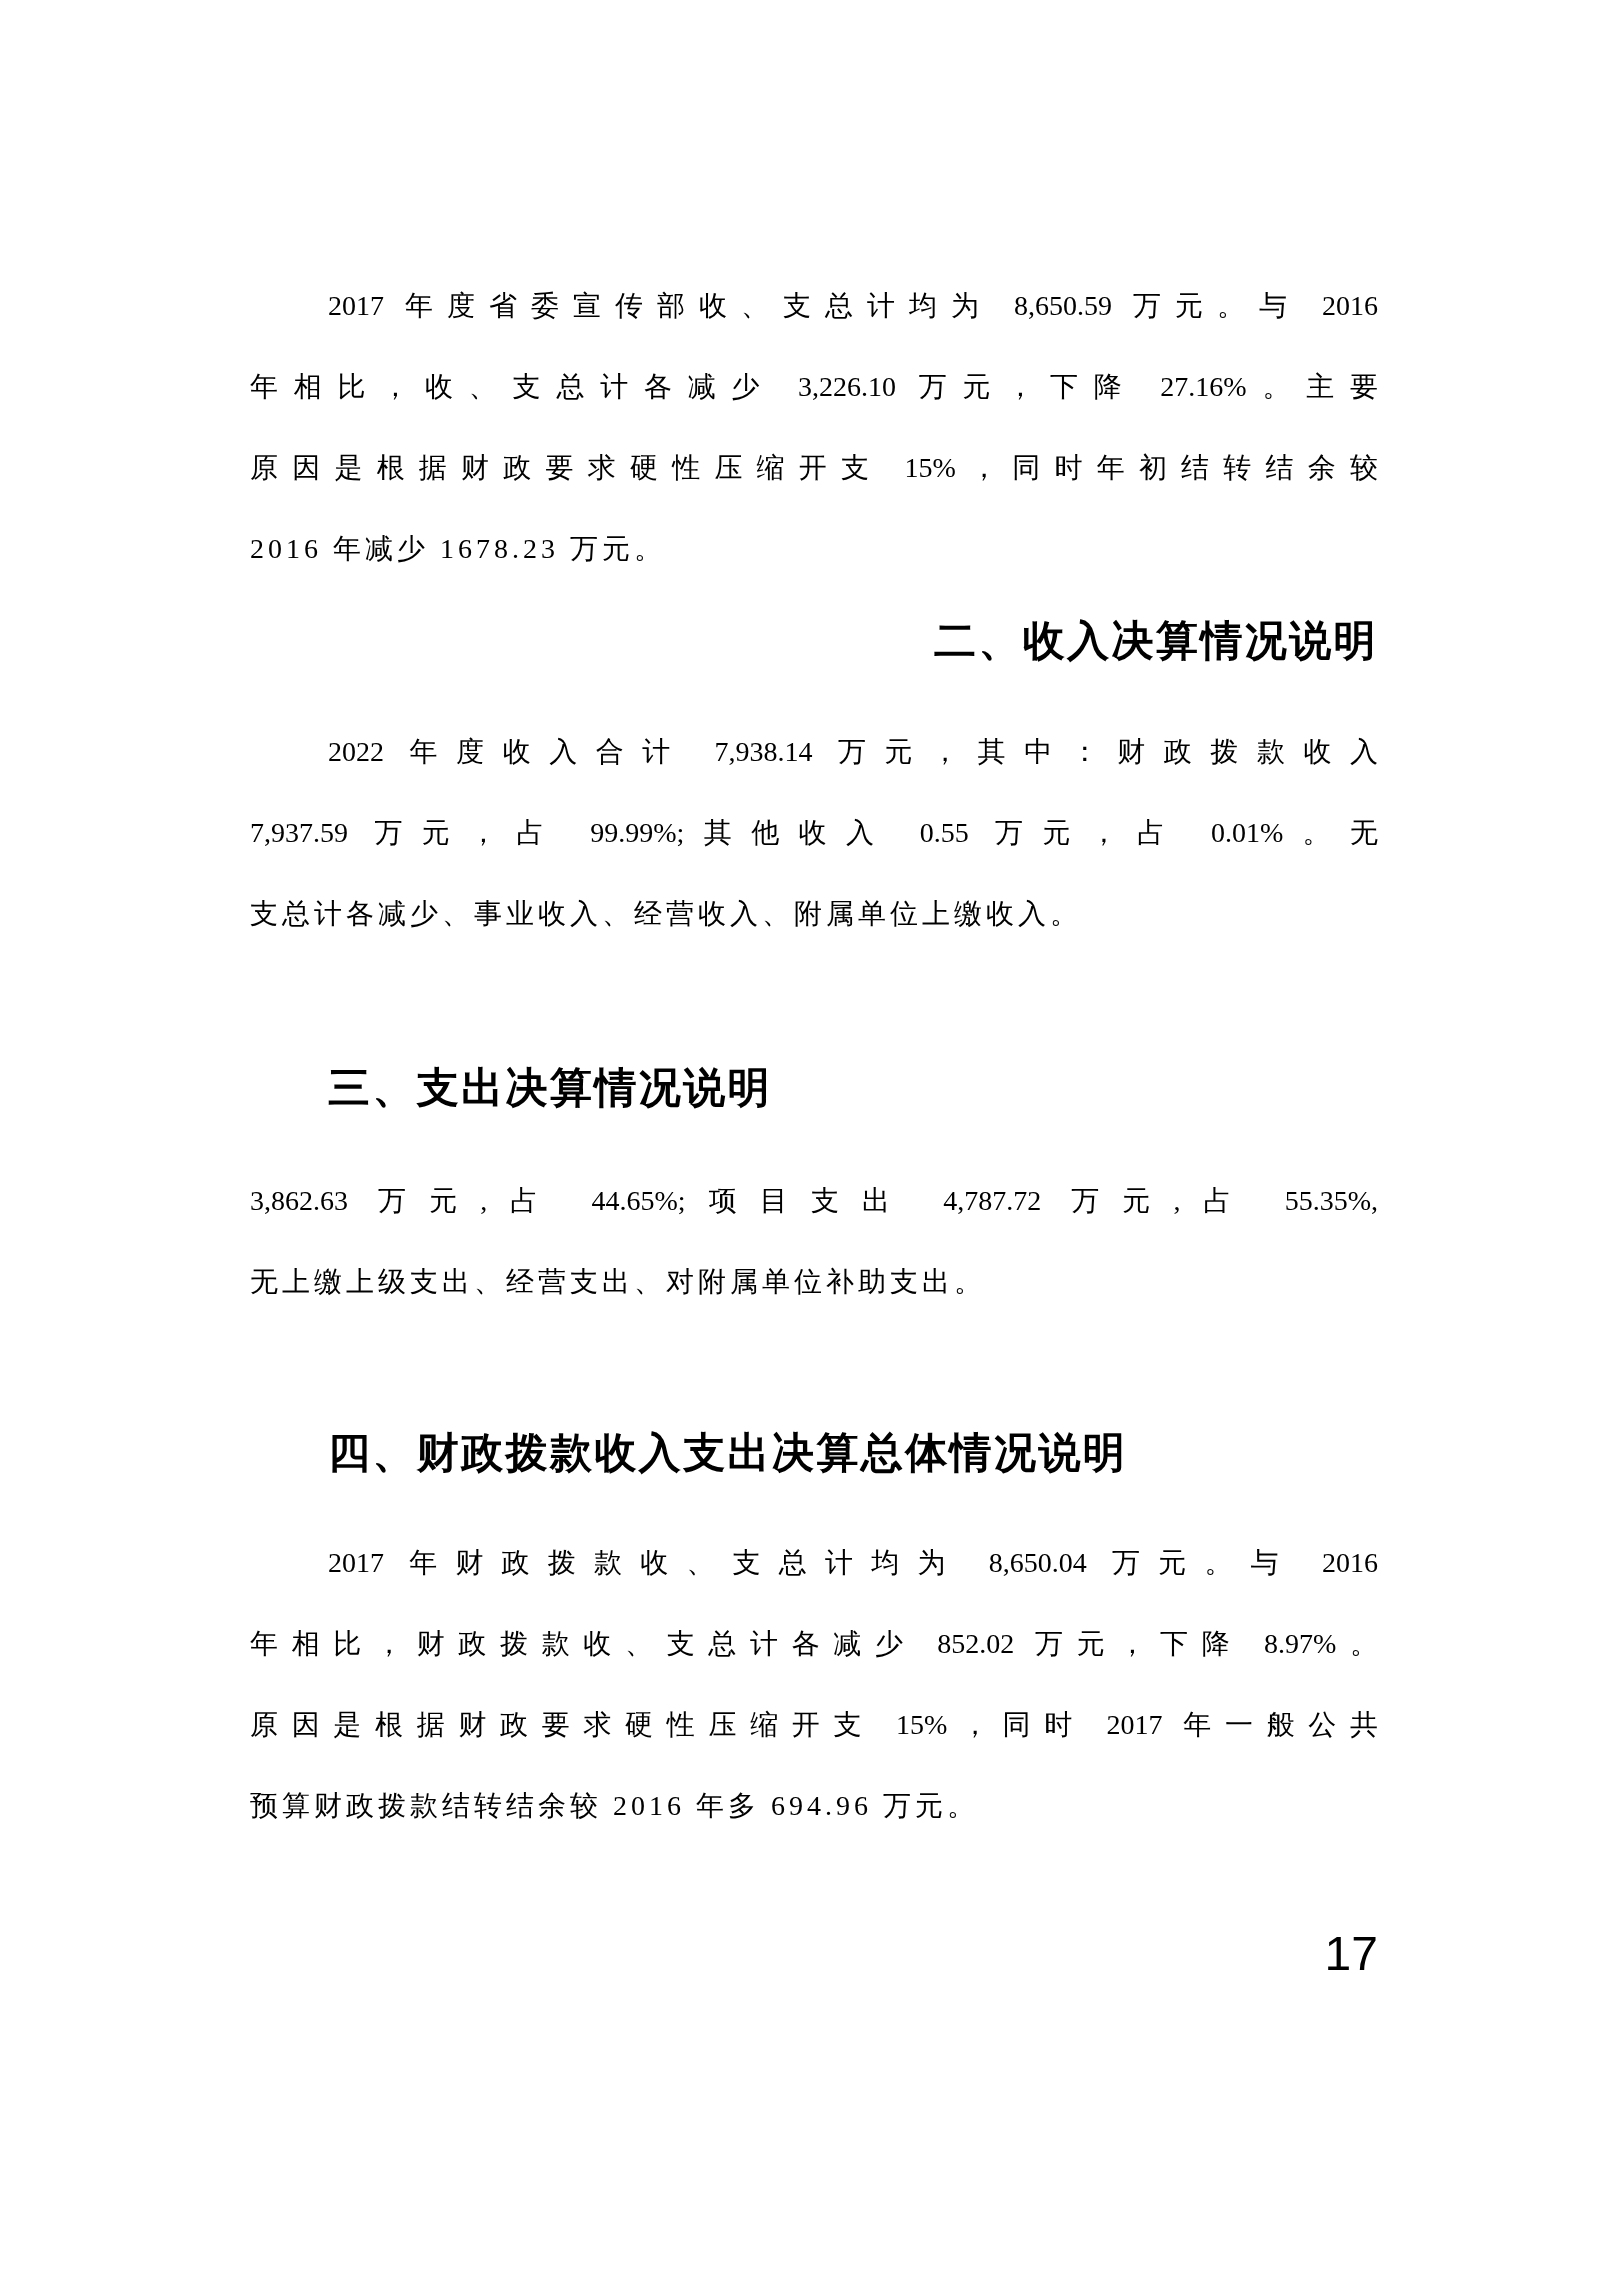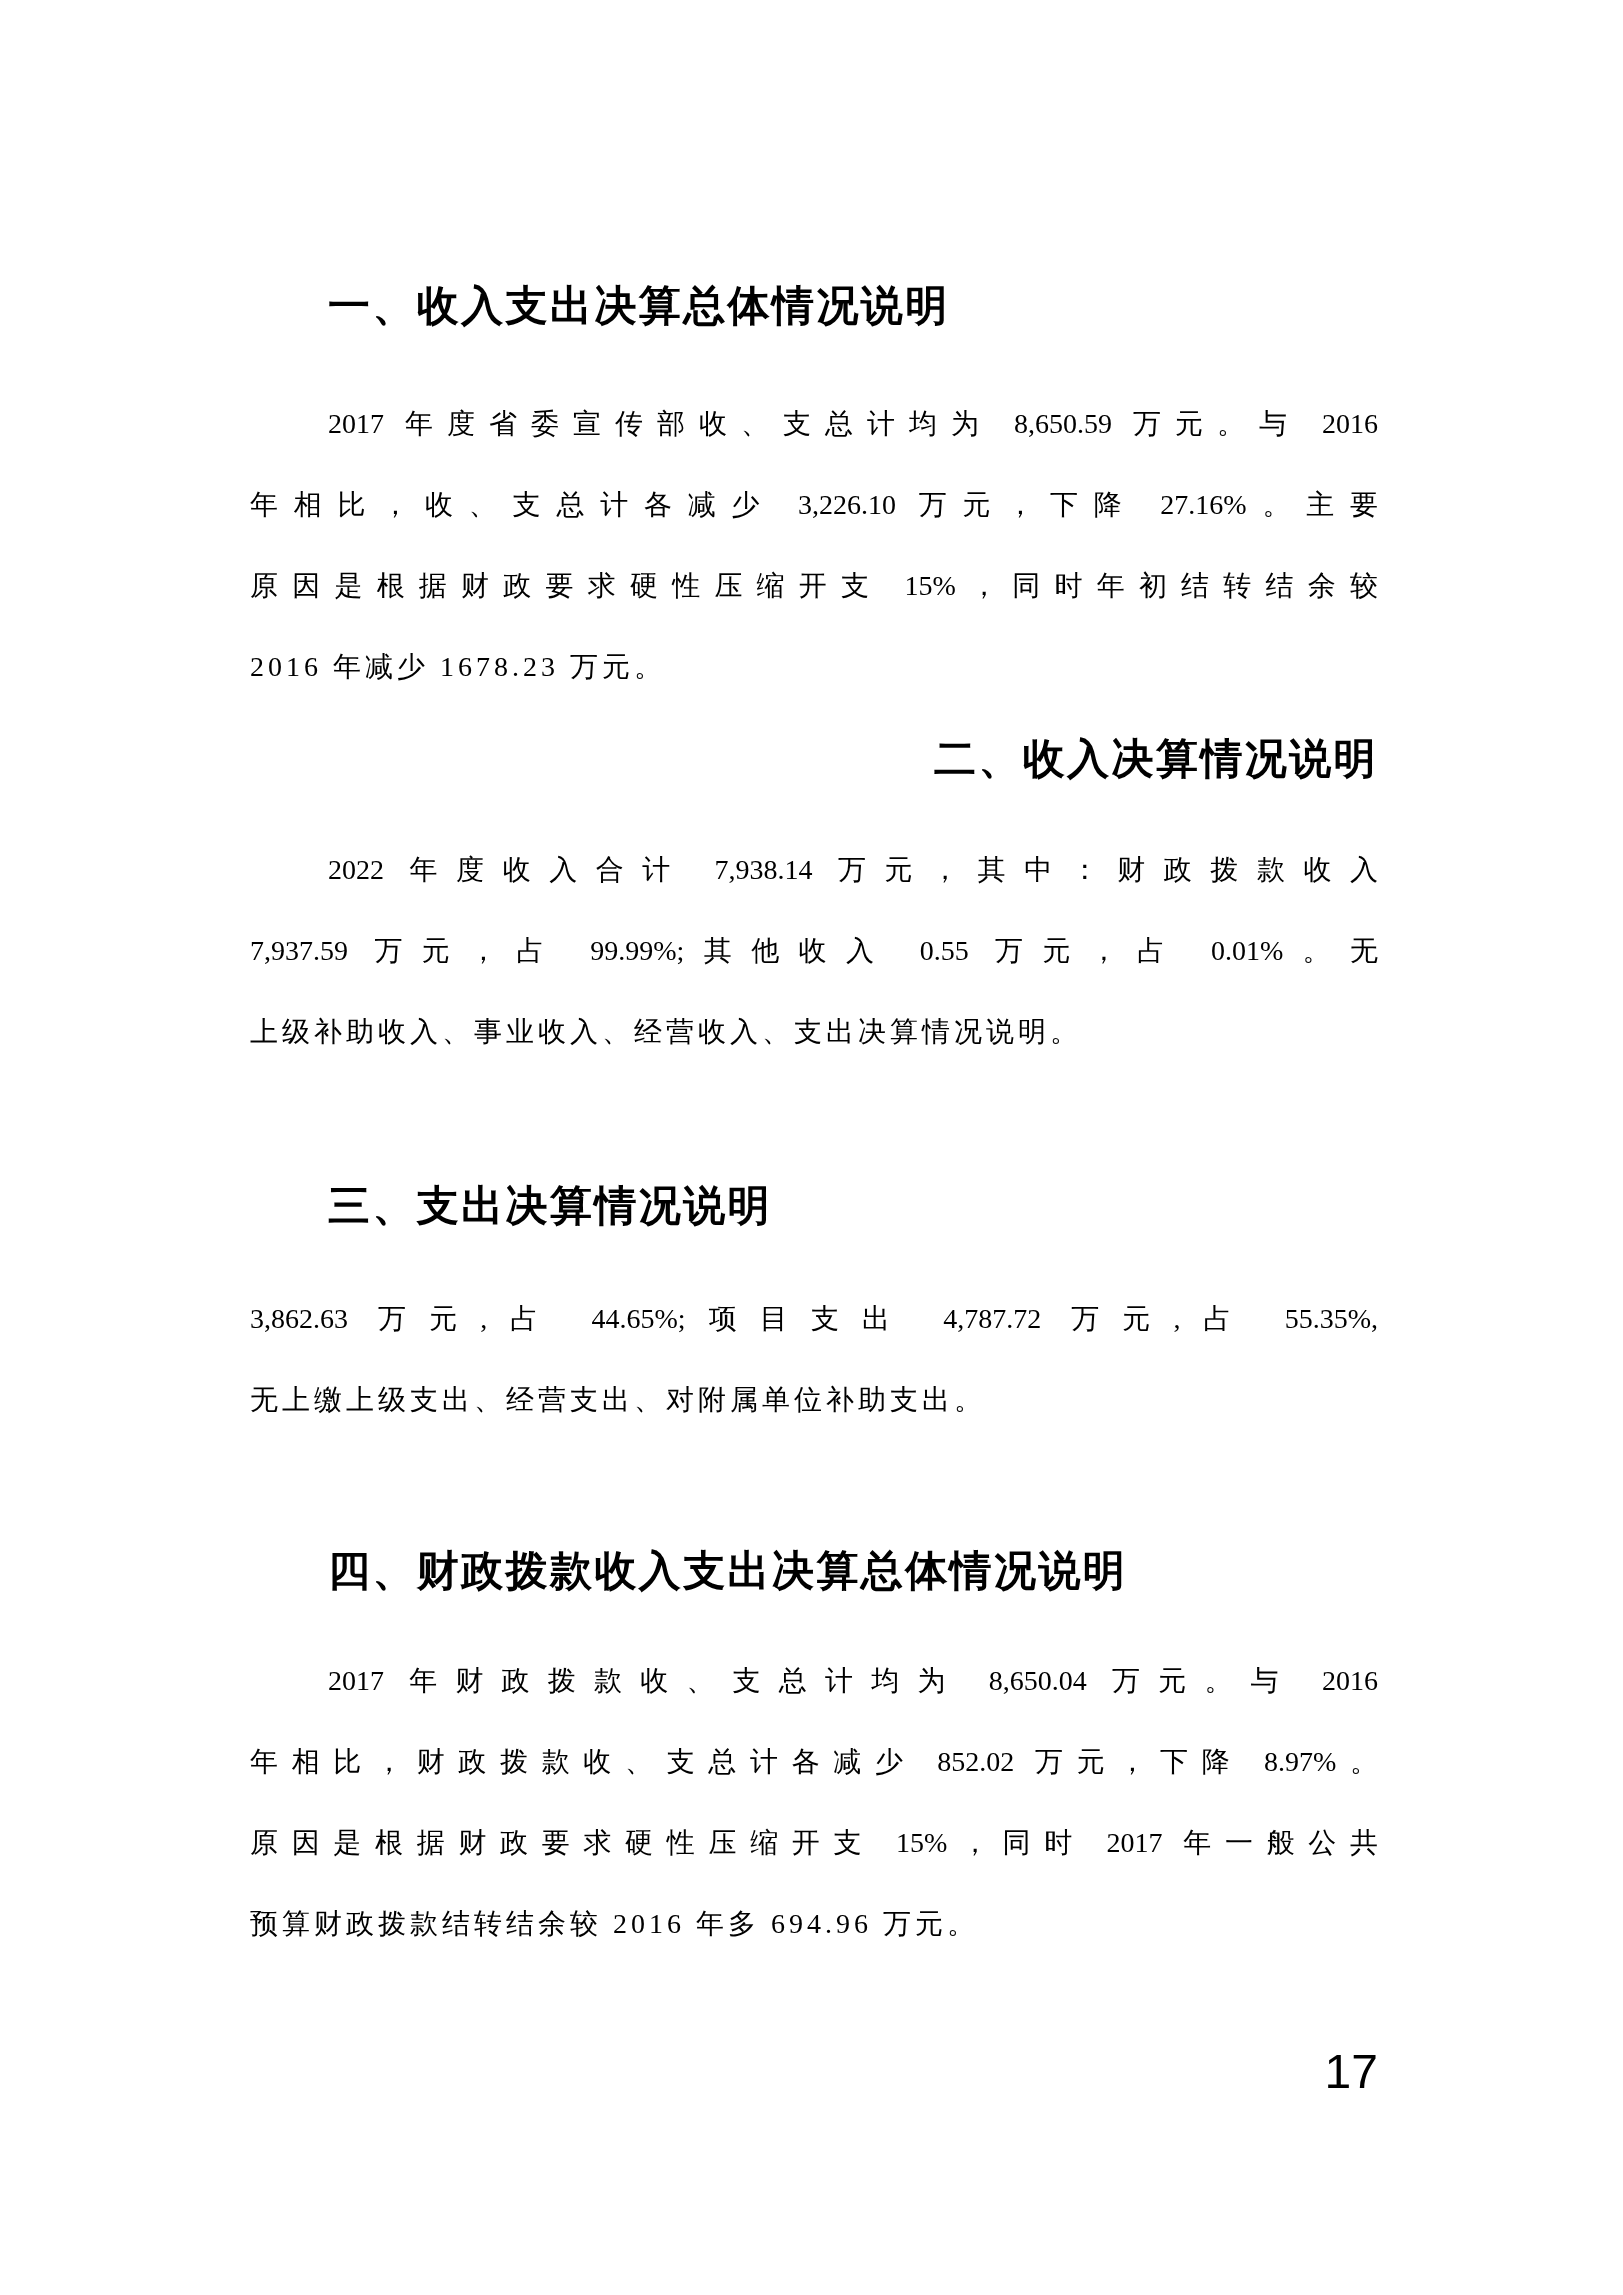--- a/index.html
+++ b/index.html
@@ -59,35 +59,34 @@
     text-align: right;
     margin-top: 67px;
   }
 </style>
 </head>
 <body>
 
 <main class="content">
 
   <section class="sec1">
-    <h2 class="heading">一、收入支出决算总体情况说明</h2>
     <div class="para">
       <div class="line first">2017 年度省委宣传部收、支总计均为 8,650.59 万元。与 2016</div>
       <div class="line">年相比，收、支总计各减少 3,226.10 万元，下降 27.16%。主要</div>
       <div class="line">原因是根据财政要求硬性压缩开支 15%，同时年初结转结余较</div>
       <div class="line last">2016 年减少 1678.23 万元。</div>
     </div>
   </section>
 
   <section class="sec2">
     <h2 class="heading">二、收入决算情况说明</h2>
     <div class="para">
       <div class="line first">2022 年度收入合计 7,938.14 万元，其中：财政拨款收入</div>
       <div class="line">7,937.59 万元，占 99.99%;其他收入 0.55 万元，占 0.01%。无</div>
-      <div class="line last">上级补助收入、事业收入、经营收入、支出决算情况说明。</div>
+      <div class="line last">支总计各减少、事业收入、经营收入、附属单位上缴收入。</div>
     </div>
   </section>
 
   <section class="sec3">
     <h2 class="heading">三、支出决算情况说明</h2>
     <div class="para">
       <div class="line">3,862.63 万元,占 44.65%;项目支出 4,787.72 万元,占 55.35%,</div>
       <div class="line last">无上缴上级支出、经营支出、对附属单位补助支出。</div>
     </div>
   </section>

